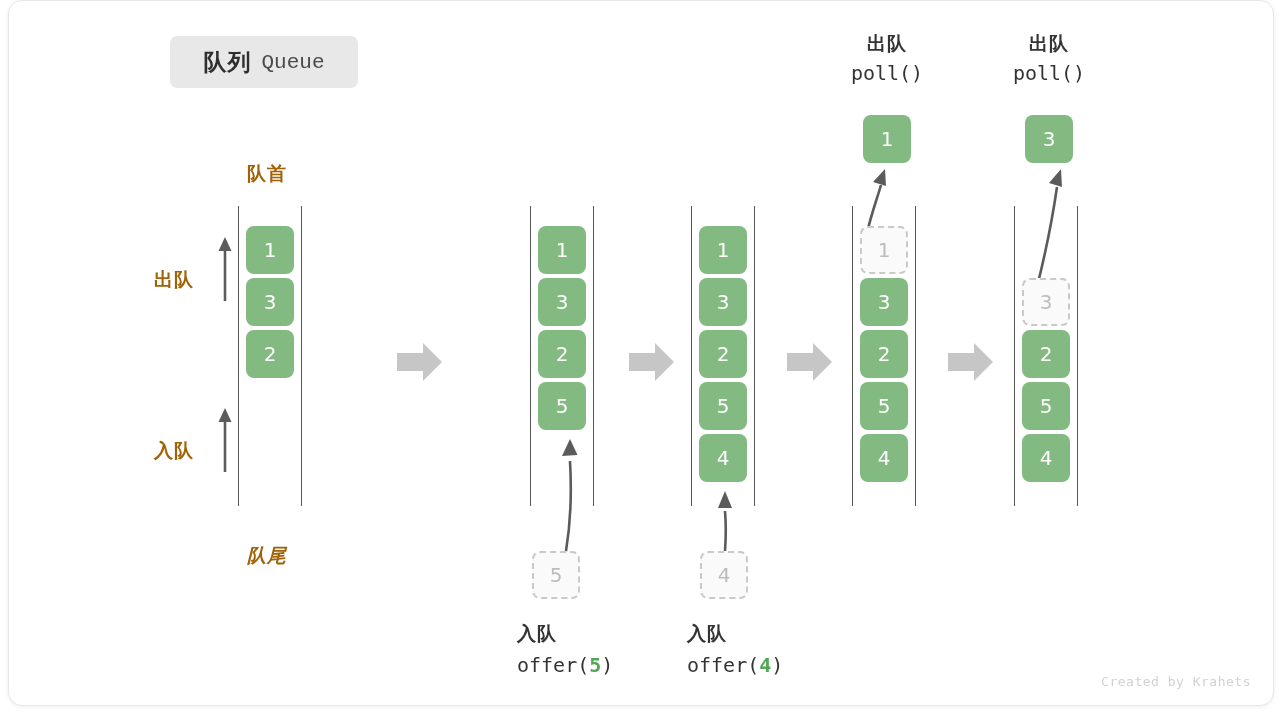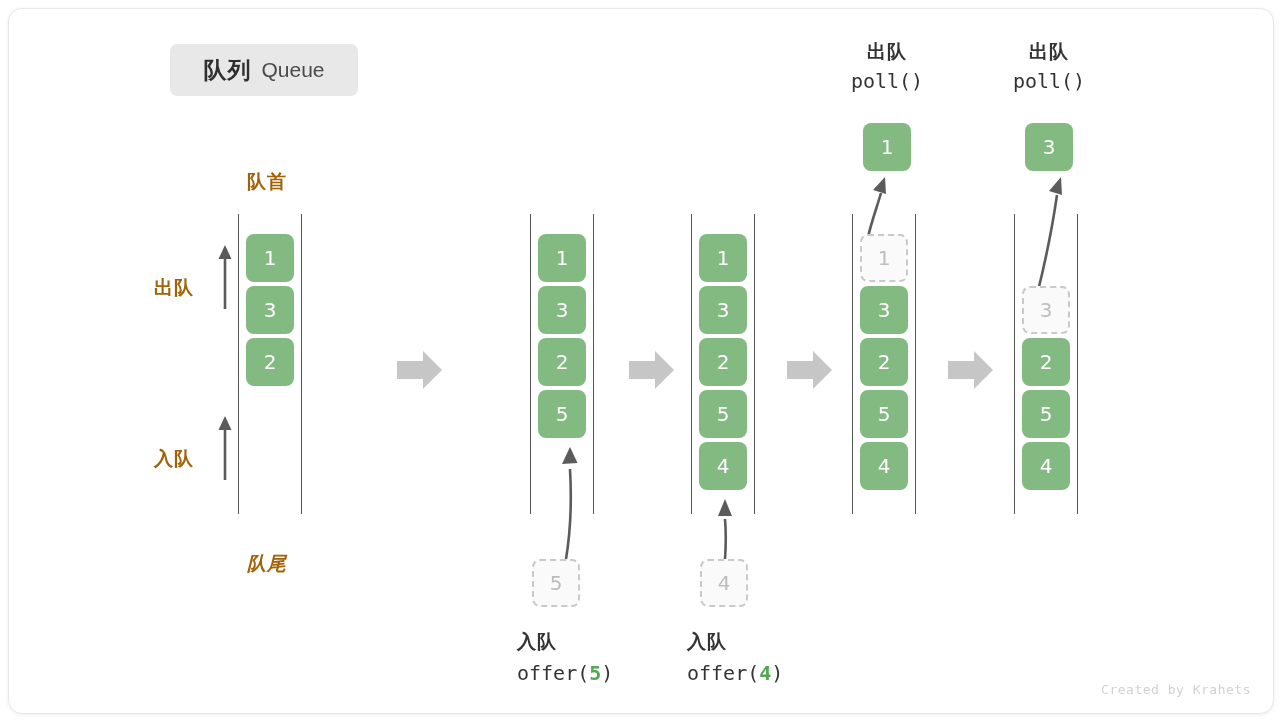--- a/index.html
+++ b/index.html
@@ -9,21 +9,21 @@
   }
   body {
     width: 1280px;
     height: 720px;
     font-family: "Liberation Sans", sans-serif;
     overflow: hidden;
   }
   #canvas {
     position: absolute;
     left: 8px;
-    top: 8px;
+    top: 0;
     width: 1264px;
     height: 704px;
     background: #ffffff;
     border: 1px solid #e8e8e8;
     border-radius: 14px;
     box-shadow: 0 1px 4px rgba(0,0,0,0.07);
     overflow: hidden;
   }
 
   
@@ -40,21 +40,21 @@
     justify-content: center;
     gap: 10px;
   }
   #title-badge .cn {
     font-size: 23px;
     font-weight: bold;
     color: #2f2f2f;
     letter-spacing: 1px;
   }
   #title-badge .en {
-    font-family: Liberation Sans, sans-serif;
+    font-family: Liberation Mono, monospace;
     font-size: 21px;
     color: #4a4a4a;
   }
 
   
   .abs { position: absolute; }
 
   .cn-label {
     font-size: 19px;
     font-weight: bold;

